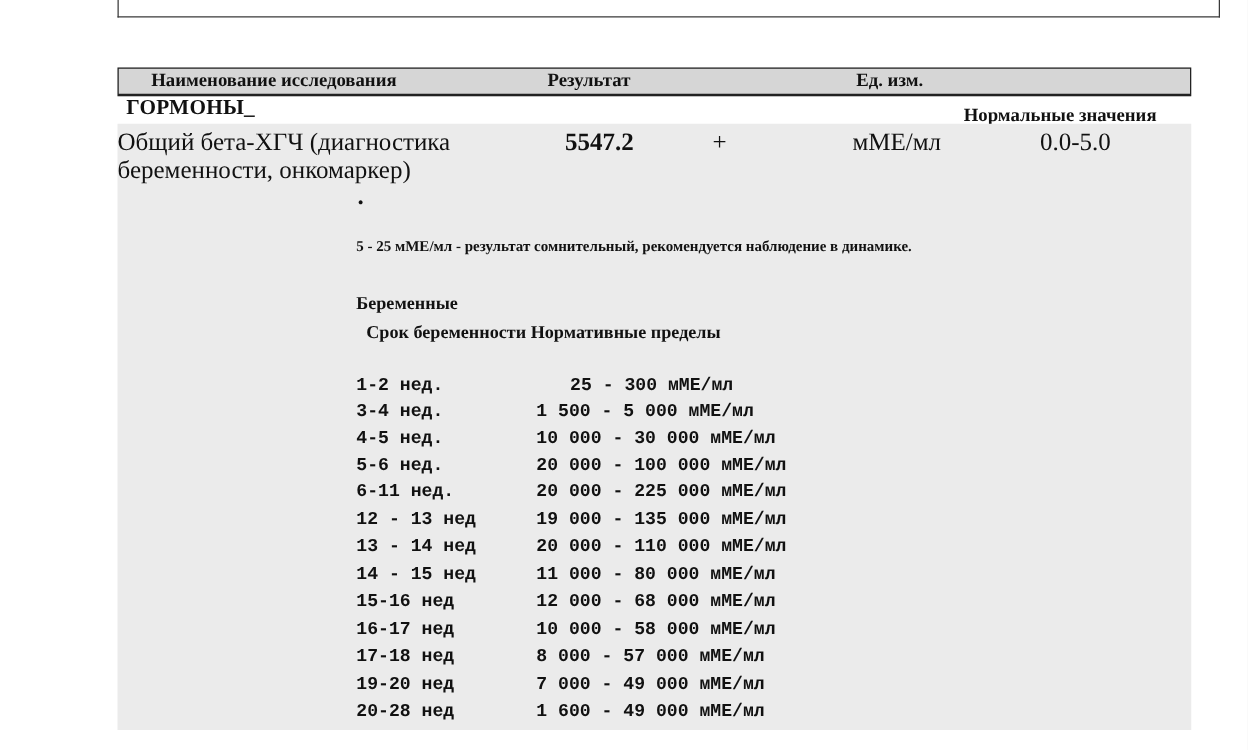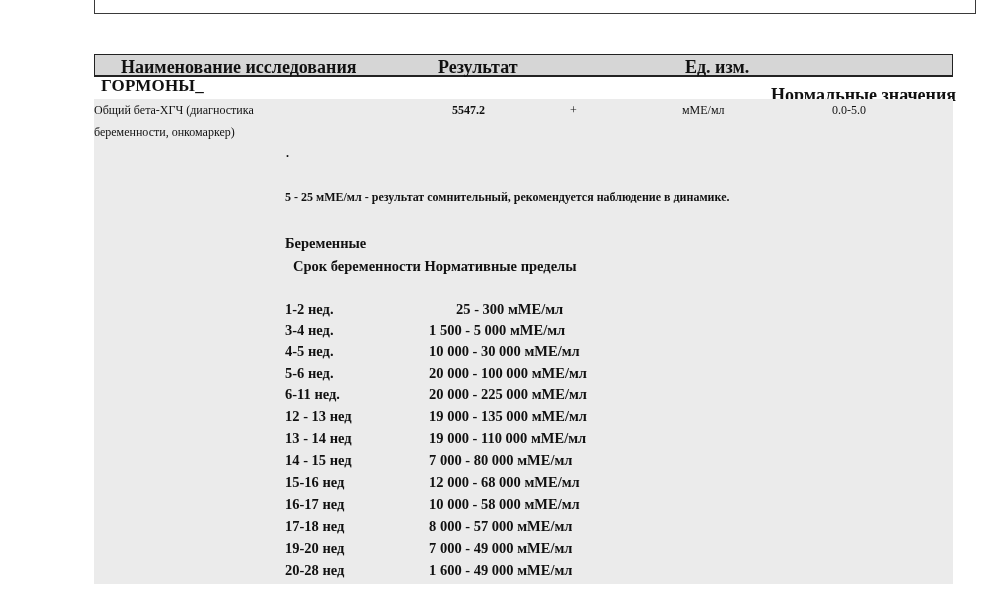--- a/index.html
+++ b/index.html
@@ -28,21 +28,21 @@
     .header-bar {
       position: absolute;
       left: 94px;
       top: 54px;
       width: 857px;
       height: 20px;
       background: #d6d6d6;
       border: 1px solid #222222;
       border-bottom: 2px solid #222222;
       font-weight: bold;
-      font-size: 18px;
+      font-size: 15px;
     }
     .header-bar span {
       position: absolute;
       top: 2px;
       white-space: nowrap;
     }
     .section-title {
       position: absolute;
       left: 101px;
       top: 76px;
@@ -54,28 +54,29 @@
       position: absolute;
       left: 94px;
       top: 99px;
       width: 859px;
       height: 485px;
       background: #ebebeb;
     }
     .txt {
       position: absolute;
       white-space: nowrap;
-      font-size: 12px;
+      font-size: 20px;
     }
     .bold { font-weight: bold; }
     .ref-row span {
       position: absolute;
       white-space: nowrap;
       font-size: 14.5px;
       font-weight: bold;
+      font-family: Liberation Mono, monospace;
     }
   </style>
 </head>
 <body>
 
 <div class="top-box"></div>
 
 <div class="header-bar">
   <span style="left:26px;">Наименование исследования</span>
   <span style="left:343px;">Результат</span>
@@ -119,25 +120,25 @@
   <div class="ref-row">
     <span style="left:285px; top:386px;">6-11 нед.</span>
     <span style="left:429px; top:386px;">20 000 - 225 000 мМЕ/мл</span>
   </div>
   <div class="ref-row">
     <span style="left:285px; top:408px;">12 - 13 нед</span>
     <span style="left:429px; top:408px;">19 000 - 135 000 мМЕ/мл</span>
   </div>
   <div class="ref-row">
     <span style="left:285px; top:430px;">13 - 14 нед</span>
-    <span style="left:429px; top:430px;">19 000 - 110 000 мМЕ/мл</span>
+    <span style="left:429px; top:430px;">20 000 - 110 000 мМЕ/мл</span>
   </div>
   <div class="ref-row">
     <span style="left:285px; top:452px;">14 - 15 нед</span>
-    <span style="left:429px; top:452px;">7 000 - 80 000 мМЕ/мл</span>
+    <span style="left:429px; top:452px;">11 000 - 80 000 мМЕ/мл</span>
   </div>
   <div class="ref-row">
     <span style="left:285px; top:474px;">15-16 нед</span>
     <span style="left:429px; top:474px;">12 000 - 68 000 мМЕ/мл</span>
   </div>
   <div class="ref-row">
     <span style="left:285px; top:496px;">16-17 нед</span>
     <span style="left:429px; top:496px;">10 000 - 58 000 мМЕ/мл</span>
   </div>
   <div class="ref-row">

